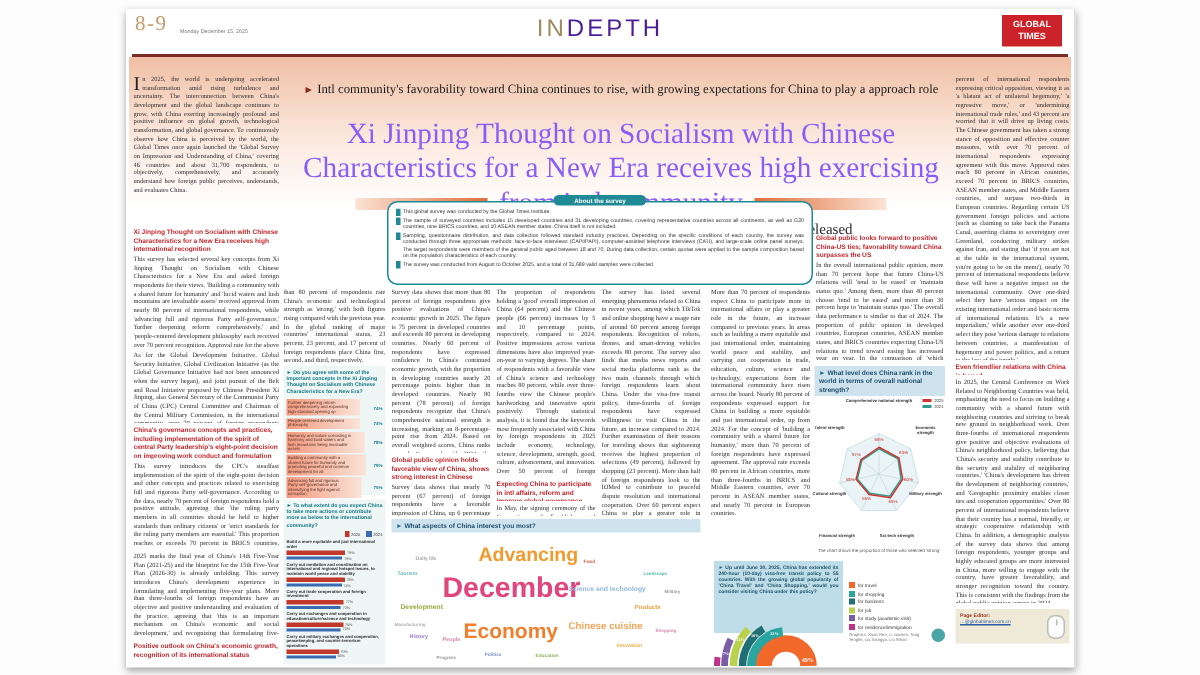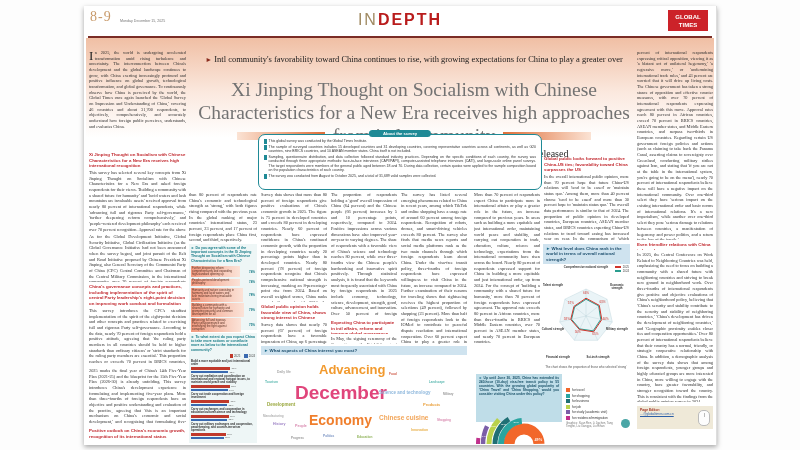--- a/index.html
+++ b/index.html
@@ -6,30 +6,30 @@
   #stage{position:relative;width:800px;height:450px;background:#fdfdfd;overflow:hidden;
          font-family:"Liberation Serif",serif;color:#222;}
   #sheet{position:absolute;left:84px;top:6px;width:632px;height:439px;background:#fff;
          box-shadow:0 2px 5px rgba(0,0,0,.35);border-right:1px solid #ddd;}
   
   .pagenum{position:absolute;left:6px;top:3px;font-size:14px;color:#c89a6a;letter-spacing:1px;}
   .pgdate{position:absolute;left:36px;top:13px;font-size:3.6px;color:#777;font-family:"Liberation Sans",sans-serif;}
   .section{position:absolute;left:0;right:0;top:5px;text-align:center;font-family:"Liberation Sans",sans-serif;
            font-size:16px;letter-spacing:2px;}
   .section .in{color:#a08a62;font-weight:400;}
-  .section .depth{color:#b91c1c;font-weight:700;}
+  .section .depth{color:#4c1d95;font-weight:400;}
   .logo{position:absolute;right:8px;top:4px;width:40px;height:21px;background:#cc2229;color:#fff;
         font-family:"Liberation Sans",sans-serif;font-weight:700;font-size:6px;text-align:center;line-height:1.4;padding-top:3px;box-sizing:border-box;}
   .rule{position:absolute;left:4px;right:4px;top:30px;height:2px;background:#7b2d26;}
   .hero-grad{position:absolute;left:2px;right:2px;top:32px;height:100px;
              background:linear-gradient(#f0bfa4,#fbe9df 55%,#ffffff);}
   
   .kicker{position:absolute;left:110px;width:440px;top:48px;text-align:center;font-size:8.5px;line-height:1.25;color:#1a1a1a;}
   .kicker .arr{color:#8b2c1e;font-size:7px;}
-  .headline{position:absolute;left:96px;width:468px;top:72px;text-align:center;font-size:19.5px;line-height:1.18;color:#737373;}
+  .headline{position:absolute;left:96px;width:468px;top:72px;text-align:center;font-size:19.5px;line-height:1.18;color:#8b5cf6;}
   .hl3{display:flex;align-items:center;justify-content:center;gap:8px;}
   .hbar{width:88px;height:8px;}
   .hbar.l{background:linear-gradient(90deg,#fbe3d4,#df6f3a);}
   .hbar.r{background:linear-gradient(270deg,#fbe3d4,#df6f3a);}
   .deck{position:absolute;left:110px;width:440px;top:142px;text-align:center;font-size:10px;color:#2a2a2a;}
   
   .t{position:absolute;font-size:4.3px;line-height:1.32;text-align:justify;color:#2e2e2e;overflow:hidden;}
   .sub{position:absolute;font-family:"Liberation Sans",sans-serif;font-weight:700;font-size:4.4px;line-height:1.25;color:#c1272d;overflow:hidden;}
   .dropcap::first-letter{float:left;font-size:13px;line-height:10px;padding:1px 1.5px 0 0;color:#222;}
   
@@ -102,25 +102,25 @@
     </div>
     <div class="logo">
       <div>GLOBAL</div>
       <div>TIMES</div>
     </div>
     <div class="rule"></div>
     <div class="hero-grad"></div>
 
     <div class="kicker">
       <span class="arr">►</span>
-      <span>Intl community's favorability toward China continues to rise, with growing expectations for China to play a greater over</span>
+      <span>Intl community's favorability toward China continues to rise, with growing expectations for China to play a approach role</span>
     </div>
     <div class="headline">
       <div>Xi Jinping Thought on Socialism with Chinese</div>
-      <div>Characteristics for a New Era receives high approaches</div>
+      <div>Characteristics for a New Era receives high exercising</div>
       <div class="hl3">
         <span class="hbar l"></span>
         <span>from intl community</span>
         <span class="hbar r"></span>
       </div>
     </div>
     <div class="deck">The 2025 Global Survey on Impression and Understanding of China released</div>
 
     <div class="about">
       <div class="about-tab">About the survey</div>

